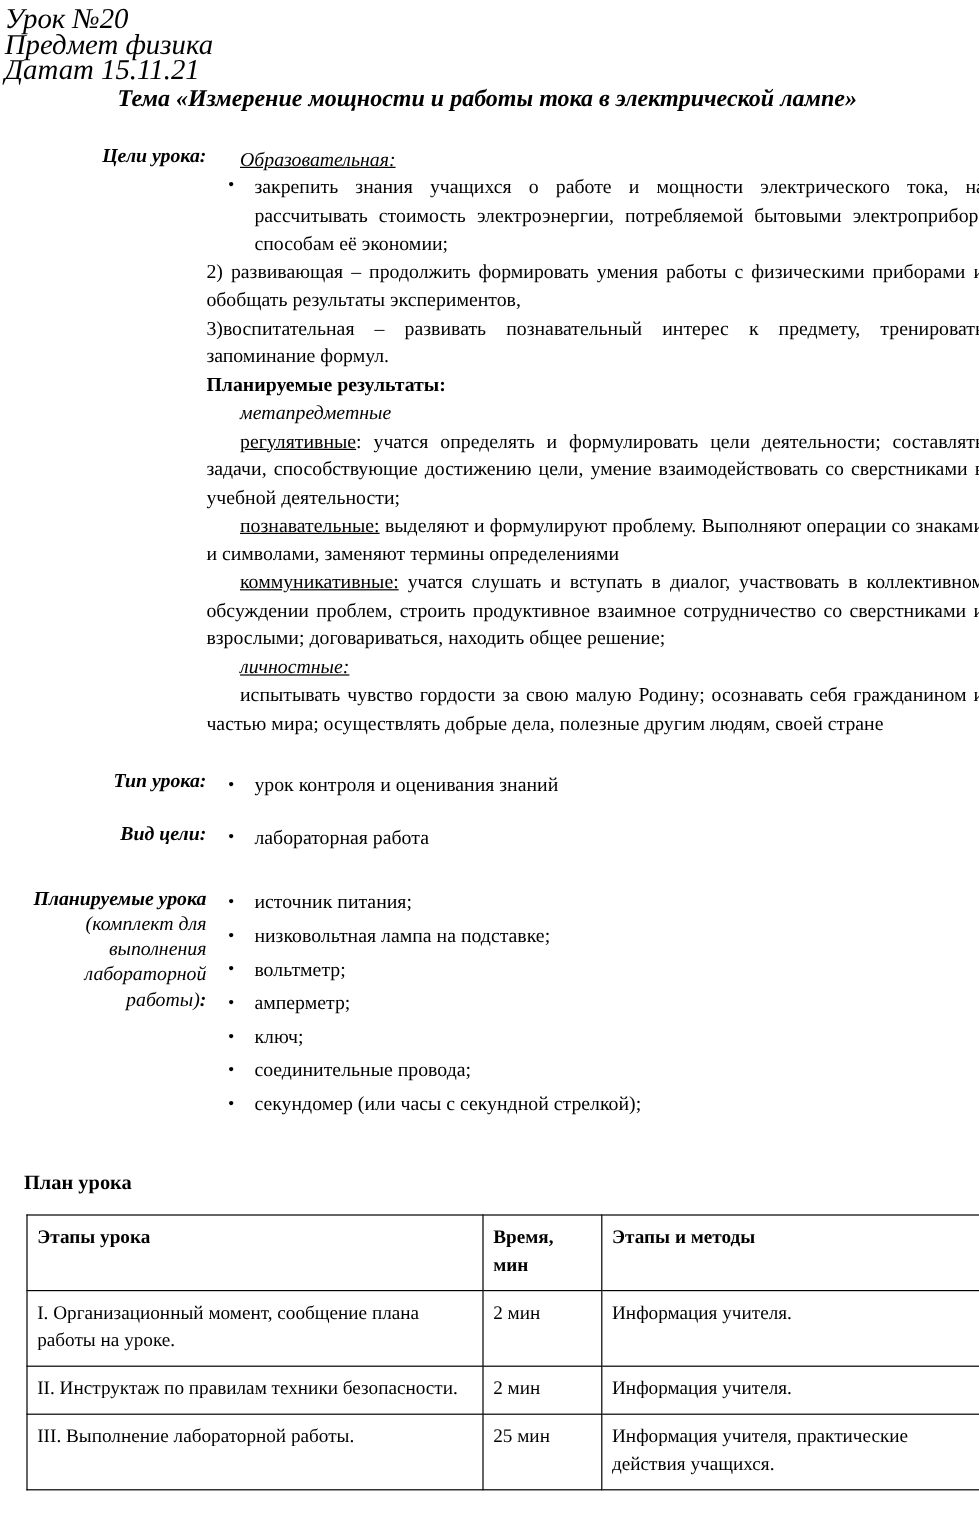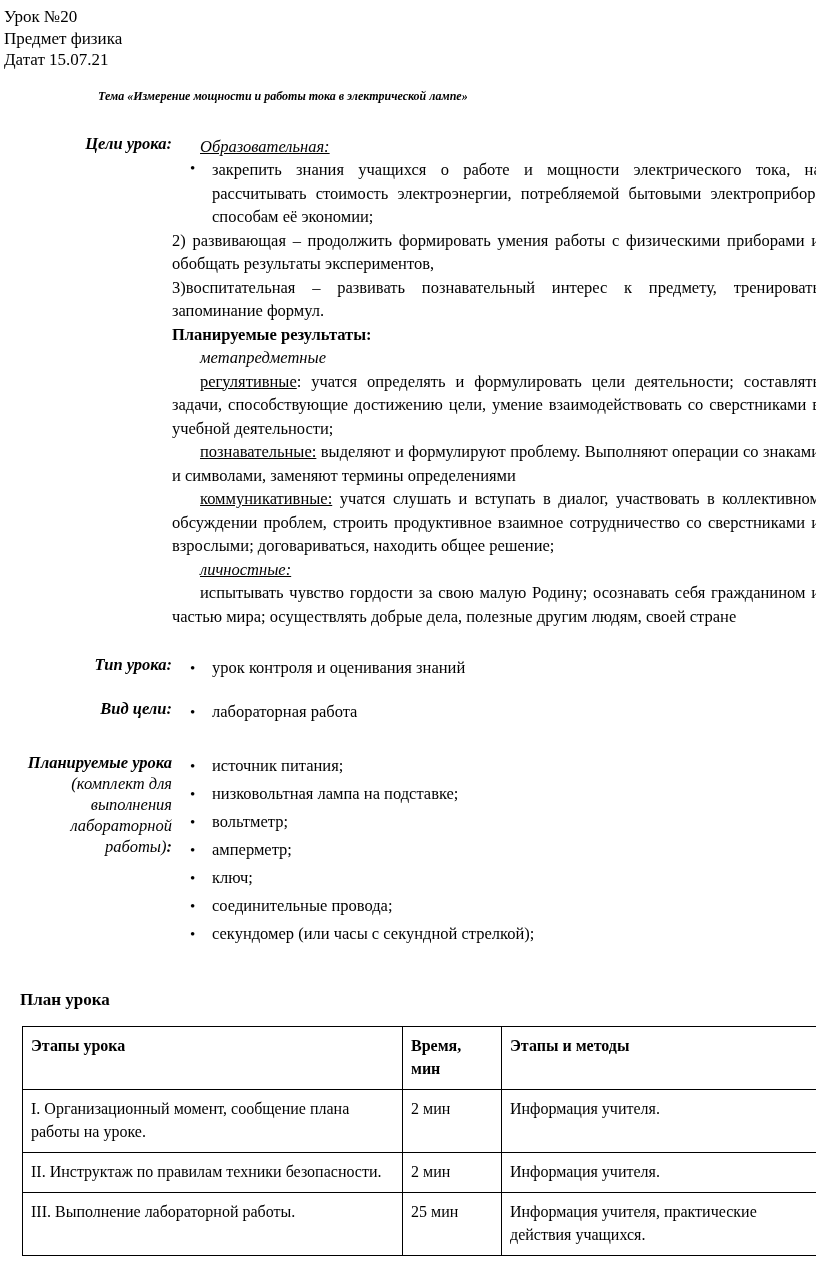--- a/index.html
+++ b/index.html
@@ -19,30 +19,31 @@
     position: relative;
     width: 816px;
     height: 1264px;
     overflow: hidden;
     
   }
 
   
   .header {
     padding: 6px 0 0 4px;
-    font-size: 17px;
+    font-size: 24px;
     line-height: 21.5px;
+    font-style: italic;
   }
   .header div { white-space: nowrap; }
 
   .doc-title {
     text-align: left;
     padding-left: 98px;
-    margin-top: 14px;
-    font-size: 12px;
+    margin-top: 0;
+    font-size: 20px;
     font-weight: bold;
     font-style: italic;
     line-height: 22px;
     white-space: nowrap;
   }
 
   
   .row {
     display: flex;
     align-items: flex-start;
@@ -157,21 +158,21 @@
   .col-method { width: 326px; }
 </style>
 </head>
 <body>
 
 <div class="page">
 
   <div class="header">
     <div>Урок №20</div>
     <div>Предмет физика</div>
-    <div>Датат 15.07.21</div>
+    <div>Датат 15.11.21</div>
   </div>
 
   <div class="doc-title">Тема «Измерение мощности и работы тока в электрической лампе»</div>
 
   <div class="gap-md"></div>
 
   <div class="row">
     <div class="row-label">Цели урока:</div>
     <div class="row-body goals">
 

